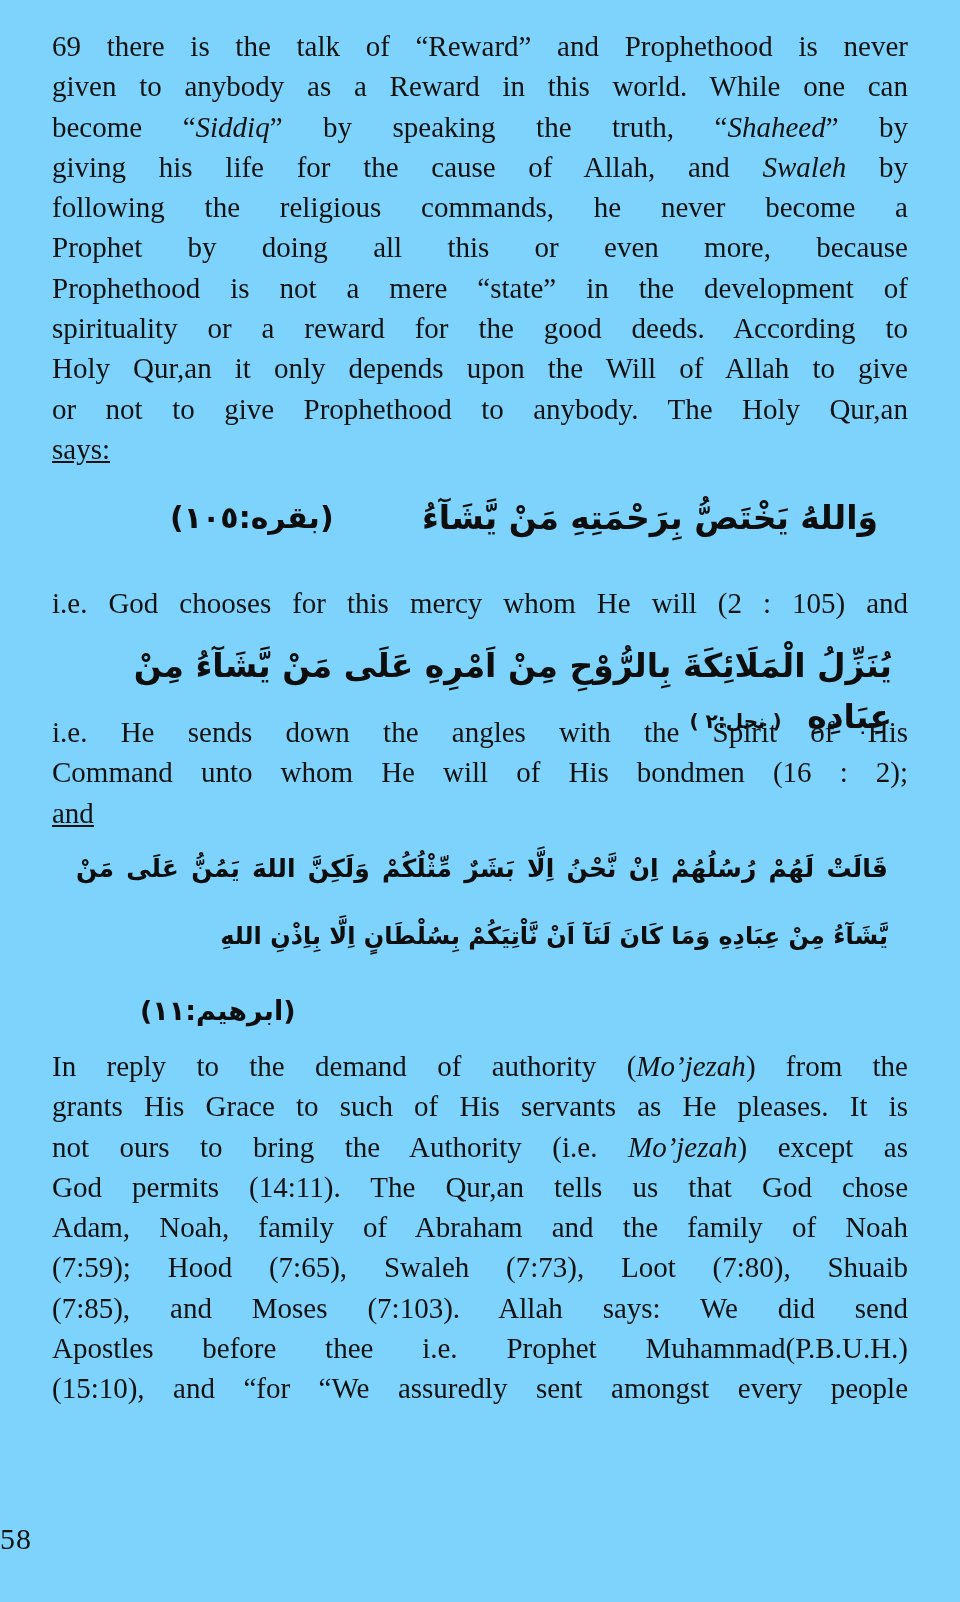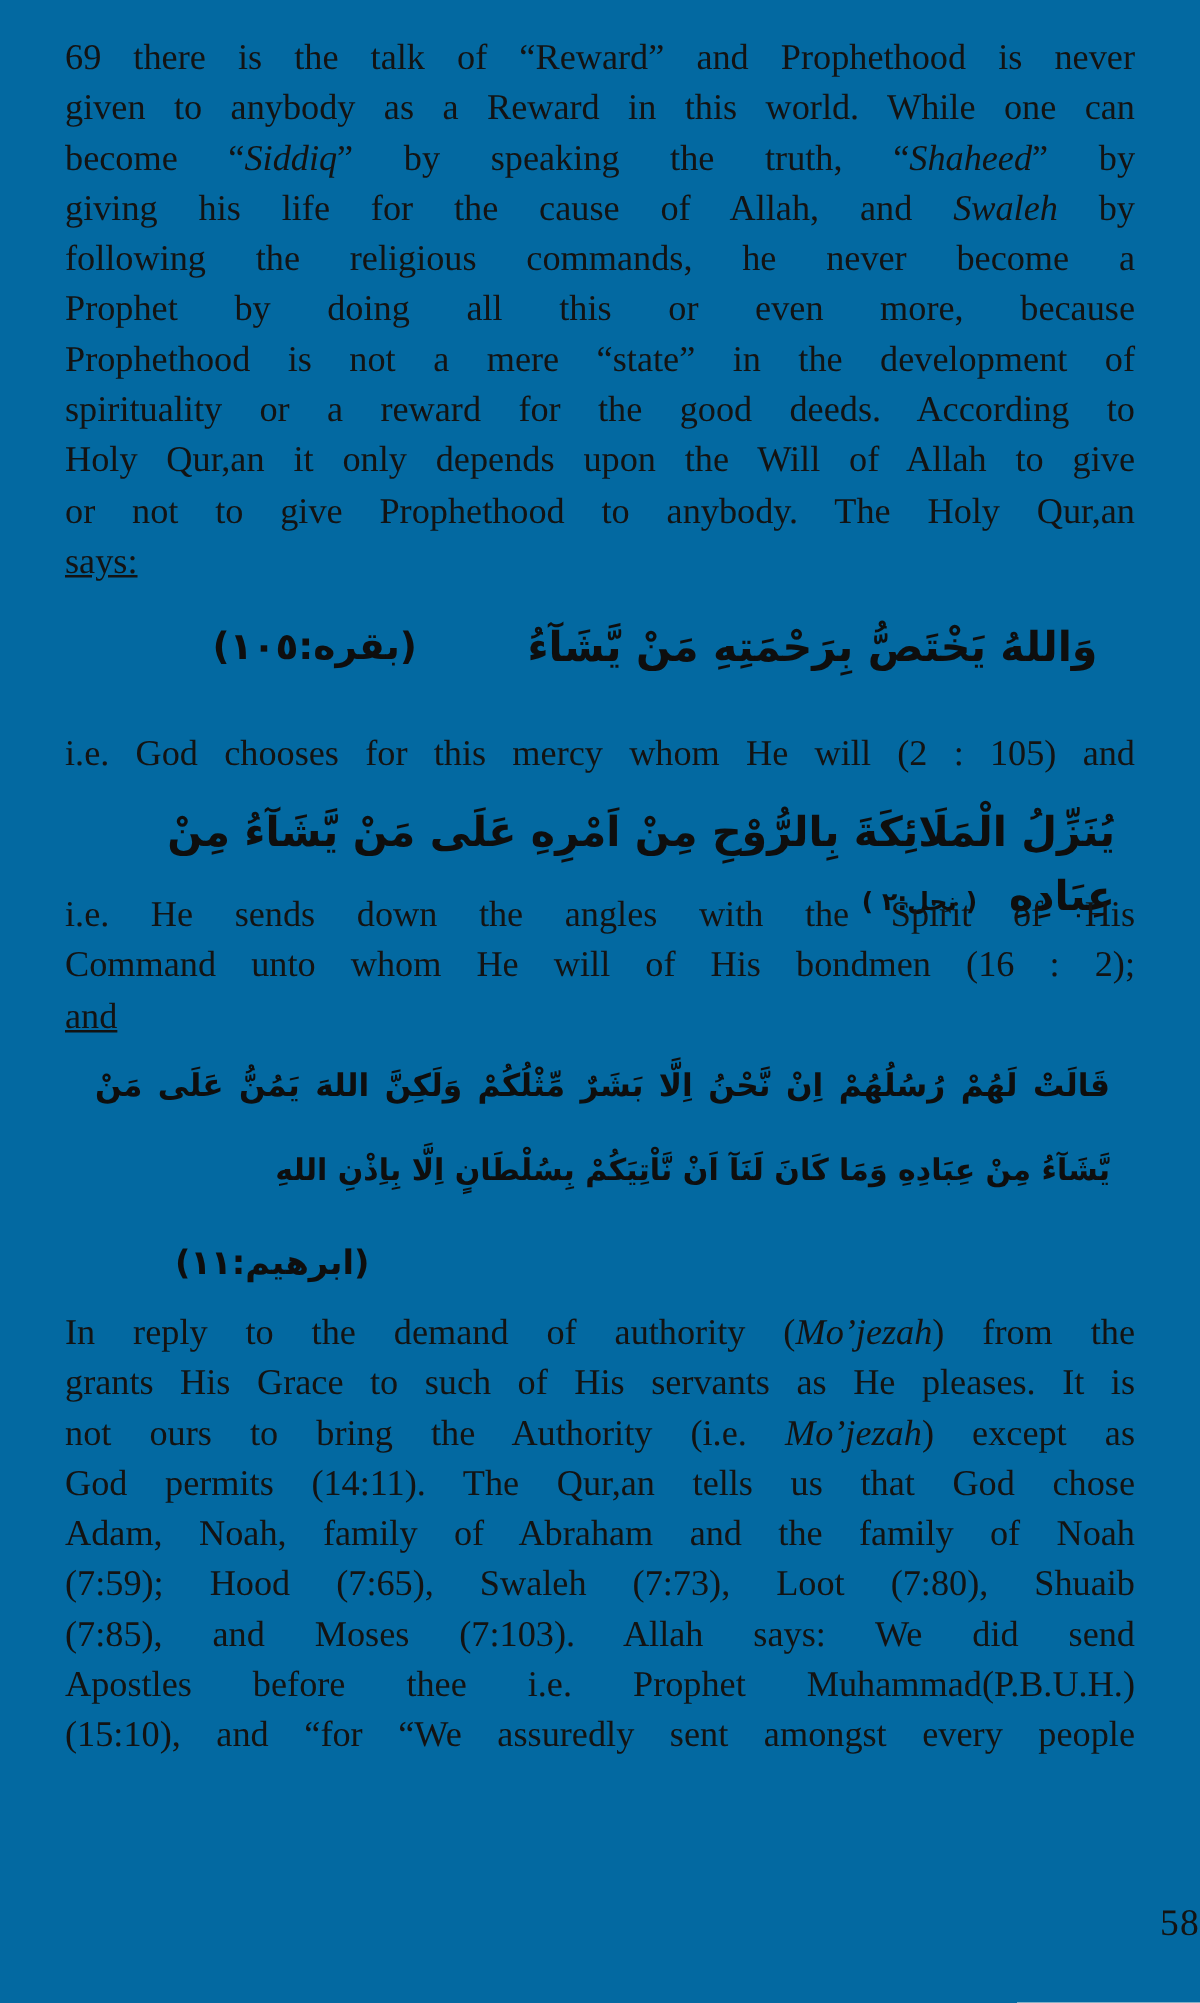--- a/index.html
+++ b/index.html
@@ -1,19 +1,19 @@
 <!DOCTYPE html>
 <html><head>
 <meta charset="utf-8">
 <style>
   html,body { margin:0; padding:0; background:#e8e8e6; }
   .page {
     position:relative;
     width:960px; height:1602px;
-    background:#0369a1;
+    background:#7dd3fc;
     color:#131313;
     font-family:"Liberation Serif", serif;
     overflow:hidden;
     margin:0 auto;
   }
   .block { position:absolute; left:52px; width:856px; }
 
   
   .english { font-size:29px; line-height:40.3px; font-weight:400; }
   .tline { text-align:justify; text-align-last:justify; }
@@ -49,21 +49,21 @@
   }
   .quote-rightline {
     direction:rtl; text-align:right;
     padding-right:20px; box-sizing:border-box;
   }
   .ref-line { padding-left:88px; box-sizing:border-box; }
   .ref-line .verse-ref { display:inline-block; direction:rtl; font-size:27px; }
 
   .page-number {
     position:absolute; left:0; width:960px; top:1522px;
-    text-align:right; font-size:30px; letter-spacing:1px;
+    text-align:left; font-size:30px; letter-spacing:1px;
   }
 </style>
 </head>
 <body>
 
 <div class="page">
 
   <div class="block english" style="top:26px;">
       <div class="tline">69 there is the talk of “Reward” and Prophethood is never</div>
       <div class="tline">given to anybody as a Reward in this world. While one can</div>

